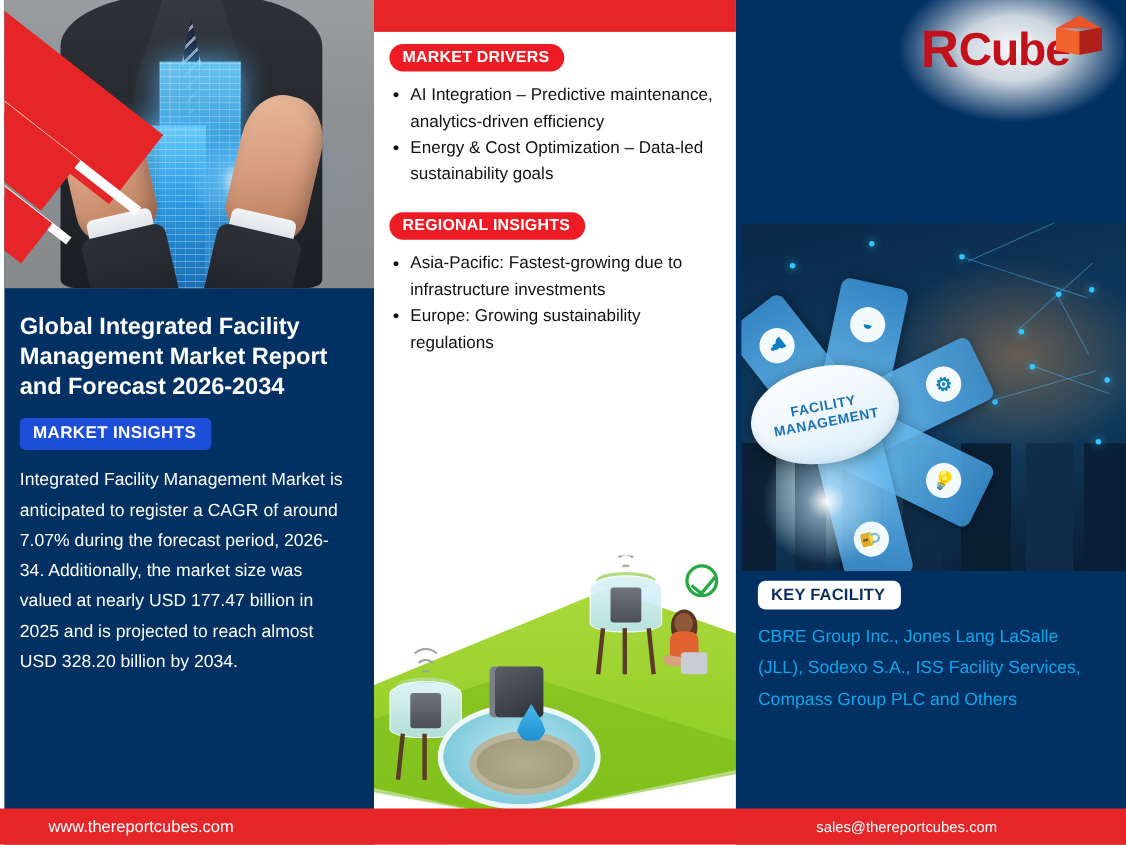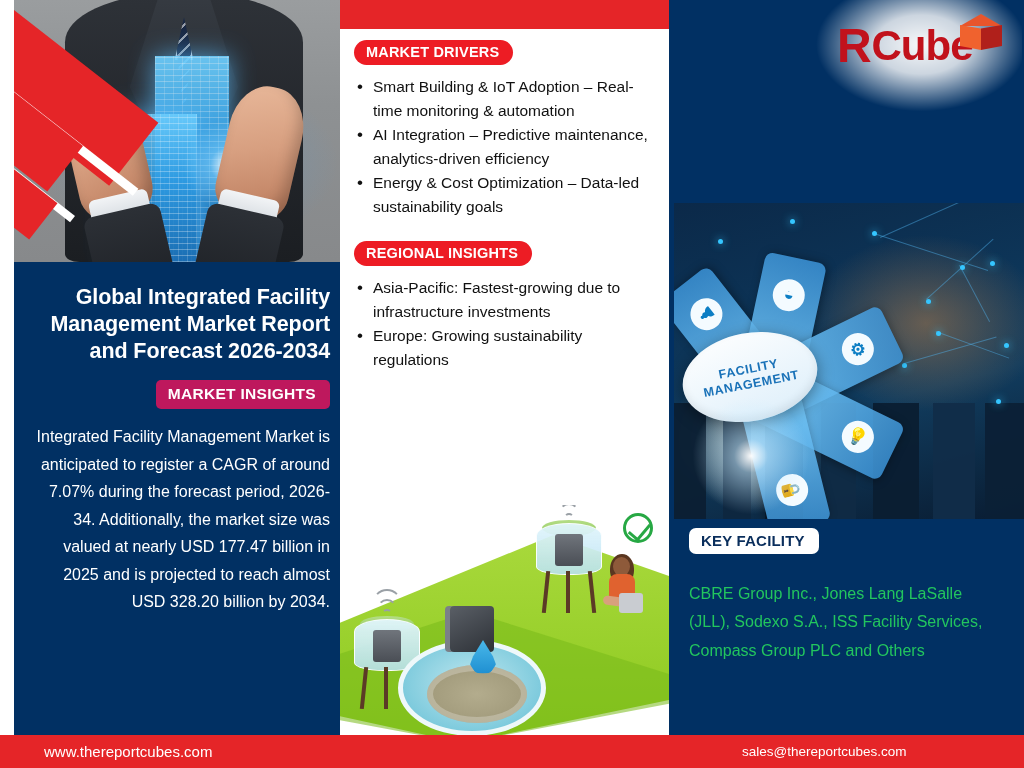--- a/index.html
+++ b/index.html
@@ -6,21 +6,21 @@
   html,body { width:1024px; height:768px; }
   body {
     font-family:"Liberation Sans", sans-serif;
     background:#ffffff;
     overflow:hidden;
     position:relative;
   }
   #page { position:relative; width:1024px; height:768px; overflow:hidden; }
 
   
-  .col-left { position:absolute; left:14px; top:0; width:403px; height:768px; background:#013063;text-align:right; }
+  .col-left { position:absolute; left:4px; top:0; width:403px; height:768px; background:#013063; }
 
   .hero-photo {
     position:absolute; left:0; top:0; width:340px; height:262px;
     background:
       radial-gradient(ellipse 70% 55% at 52% 62%, rgba(70,160,235,.35) 0%, rgba(70,160,235,0) 62%),
       linear-gradient(180deg,#9a9d9f 0%, #8e9193 40%, #87898b 100%);
     overflow:hidden;
   }
   
   .suit-body {
@@ -89,21 +89,21 @@
   .stripe.s3 { left:-122px; top:74px;  width:210px; height:46px; transform:rotate(38deg); }
   .stripe.w1 { left:-112px; top:4px;   width:300px; height:9px;  transform:rotate(38deg); background:#ffffff; }
   .stripe.w2 { left:-136px; top:62px;  width:250px; height:8px;  transform:rotate(38deg); background:#ffffff; }
 
   .left-body { position:absolute; left:0; top:262px; width:340px; padding:22px 24px 0 14px; }
   .report-title {
     color:#ffffff; font-size:21.5px; font-weight:bold; line-height:1.26;
     letter-spacing:-.1px; margin-bottom:15px;
   }
   .badge-red {
-    display:inline-block; background:#be185d; color:#ffffff;
+    display:inline-block; background:#1d4ed8; color:#ffffff;
     font-size:15.5px; font-weight:bold; letter-spacing:.3px;
     padding:5px 14px 6px 12px; border-radius:5px;
   }
   .insight-text {
     color:#ffffff; font-size:16px; line-height:1.72; margin-top:14px;
     font-weight:400;
   }
 
   
   .col-mid { position:absolute; left:340px; top:0; width:329px; height:768px; background:#ffffff; }
@@ -275,21 +275,21 @@
     position:absolute; left:2px; top:178px; width:150px; height:150px;
     background:radial-gradient(circle, rgba(255,255,255,.98) 0%, rgba(200,235,255,.55) 16%, rgba(160,220,255,0) 55%);
   }
 
   .kp-wrap { position:absolute; left:0; top:528px; width:355px; padding:0 22px 0 20px; }
   .badge-white {
     display:inline-block; background:#ffffff; color:#0a2e5c;
     font-size:15px; font-weight:bold; letter-spacing:.2px;
     padding:4px 14px 5px 12px; border-radius:7px;
   }
-  .kp-text { color:#22c55e; font-size:16px; line-height:1.78; margin-top:26px; }
+  .kp-text { color:#0ea5e9; font-size:16px; line-height:1.78; margin-top:12px; }
 
   
   .footer {
     position:absolute; left:0; bottom:0; width:1024px; height:33px; background:#E52528;
     display:flex; align-items:center;
   }
   .footer .url  { position:absolute; left:44px; color:#ffffff; font-size:15px; }
   .footer .mail { position:absolute; left:742px; color:#ffffff; font-size:13.5px; }
 </style>
 </head>
@@ -332,21 +332,20 @@
       <div class="insight-text">Integrated Facility Management Market is anticipated to register a CAGR of around 7.07% during the forecast period, 2026-34. Additionally, the market size was valued at nearly USD 177.47 billion in 2025 and is projected to reach almost USD 328.20 billion by 2034.</div>
     </div>
   </div>
 
   <div class="col-mid">
     <div class="mid-topbar"></div>
 
     <div class="mid-content">
       <div class="mid-badge">MARKET DRIVERS</div>
       <ul class="mid-list">
-        <li>Smart Building &amp; IoT Adoption – Real-time monitoring &amp; automation</li>
         <li>AI Integration – Predictive maintenance, analytics-driven efficiency</li>
         <li>Energy &amp; Cost Optimization – Data-led sustainability goals</li>
       </ul>
 
       <div class="mid-gap"></div>
 
       <div class="mid-badge">REGIONAL INSIGHTS</div>
       <ul class="mid-list">
         <li>Asia-Pacific: Fastest-growing due to infrastructure investments</li>
         <li>Europe: Growing sustainability regulations</li>

